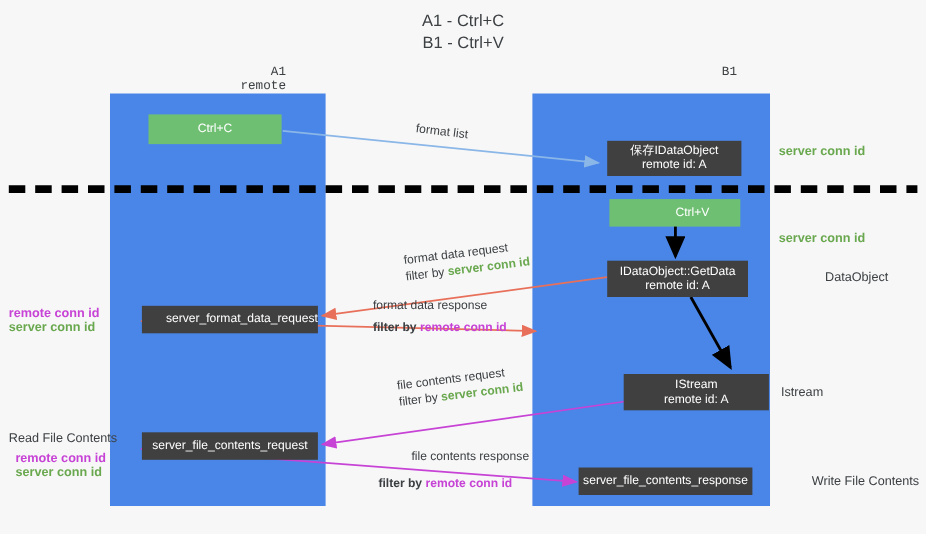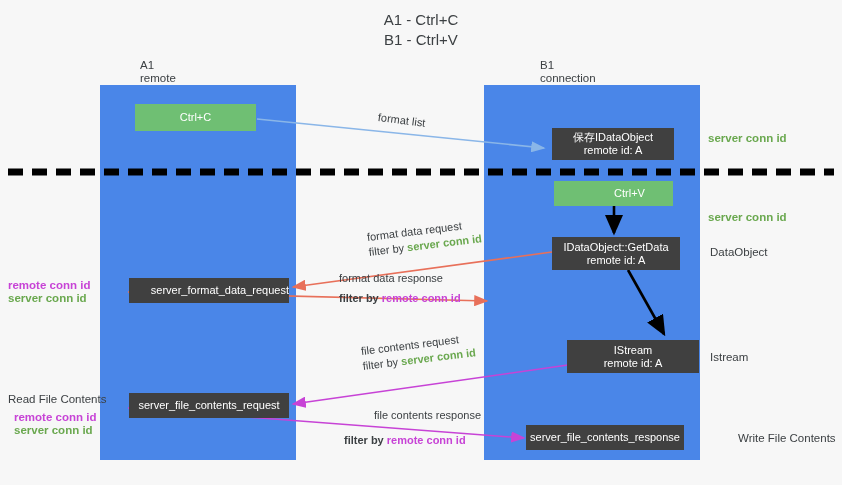--- a/index.html
+++ b/index.html
@@ -28,24 +28,25 @@
     top: 10px;
     text-align: center;
     font-size: 15px;
     color: #3c4043;
     line-height: 20px;
   }
   .title div { white-space: pre; }
 
   
   .col-head {
-    text-align: left;
+    text-align: right;
     font-size: 11.5px;
     color: #3c4043;
     line-height: 13px;
+    font-family: Liberation Mono, monospace;
   }
 
   
   .lane {
     background: #4a86e8;
   }
 
   
   .box {
     box-sizing: border-box;
@@ -99,21 +100,20 @@
     <div>B1 - Ctrl+V</div>
   </div>
 
   <div class="abs col-head" style="left:140px; top:59px; width:120px;">
     <div>A1</div>
     <div>remote</div>
   </div>
 
   <div class="abs col-head" style="left:540px; top:59px; width:130px;">
     <div>B1</div>
-    <div>connection</div>
   </div>
 
   <div class="abs lane" style="left:100px; top:85px; width:196px; height:375px;"></div>
   <div class="abs lane" style="left:484px; top:85px; width:216px; height:375px;"></div>
 
   <svg class="abs" width="842" height="485" style="left:0; top:0;">
     <defs>
       <marker id="ah-blue" markerWidth="9" markerHeight="7" refX="8" refY="3.5" orient="auto">
         <polygon points="0 0, 9 3.5, 0 7" fill="#8ab6e8"></polygon>
       </marker>
@@ -210,21 +210,21 @@
     <div>file contents response</div>
   </div>
   <div class="abs arrow-label" style="left:344px; top:433px;">
     <span class="bold-b">filter by </span><span class="magenta-txt">remote conn id</span>
   </div>
 
   <div class="abs side-label green-txt" style="left:708px; top:131px;">server conn id</div>
 
   <div class="abs side-label green-txt" style="left:708px; top:210px;">server conn id</div>
 
-  <div class="abs side-label" style="left:710px; top:245px;">DataObject</div>
+  <div class="abs side-label" style="left:750px; top:245px;">DataObject</div>
 
   <div class="abs side-label" style="left:710px; top:350px;">Istream</div>
 
   <div class="abs side-label" style="left:710px; top:431px;margin-left:28px;">Write File Contents</div>
 
   <div class="abs side-label magenta-txt" style="left:8px; top:278px;">remote conn id</div>
   <div class="abs side-label green-txt" style="left:8px; top:291px;">server conn id</div>
 
   <div class="abs side-label" style="left:8px; top:392px;">Read File Contents</div>
   <div class="abs side-label magenta-txt" style="left:14px; top:410px;">remote conn id</div>

